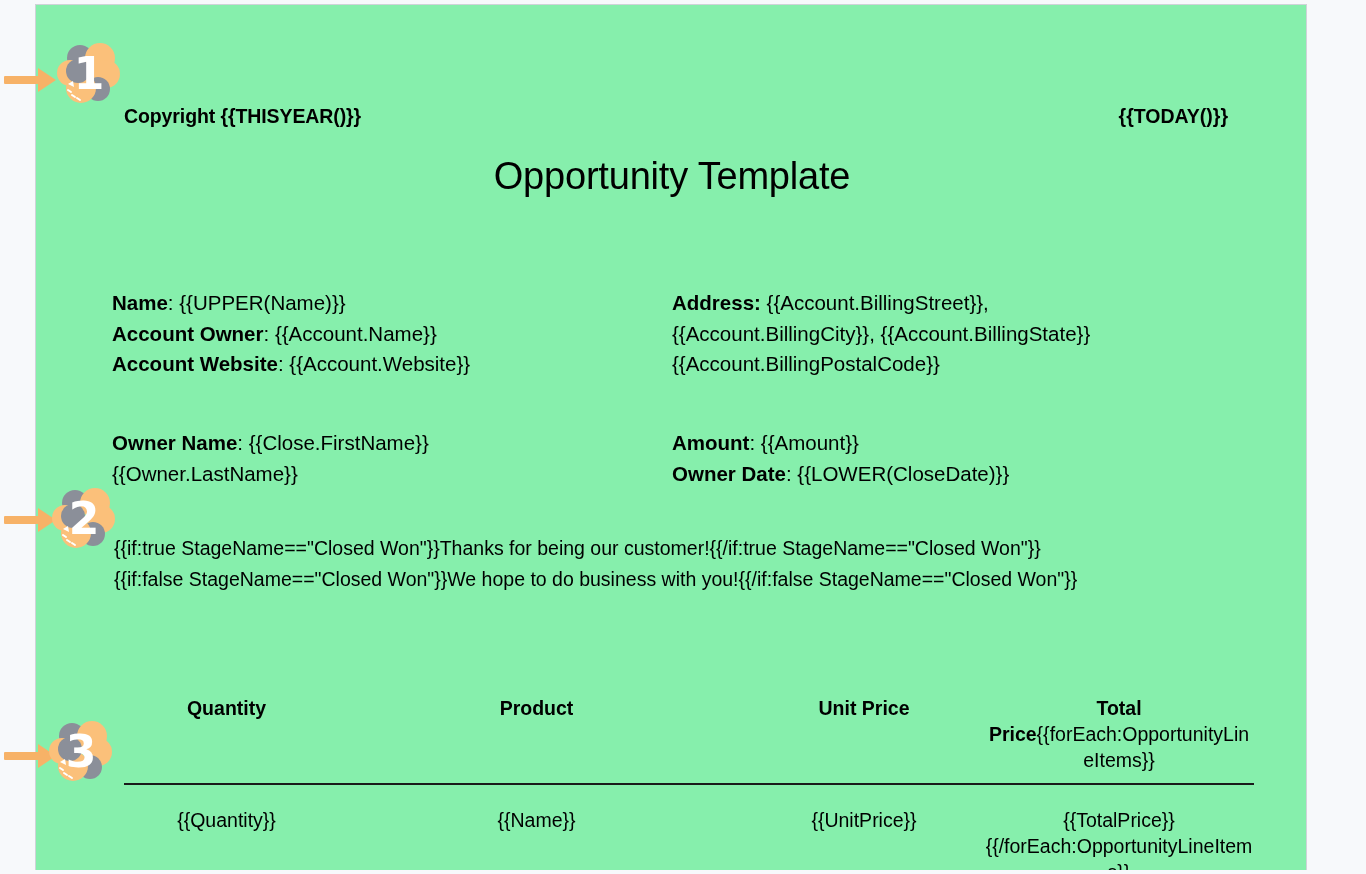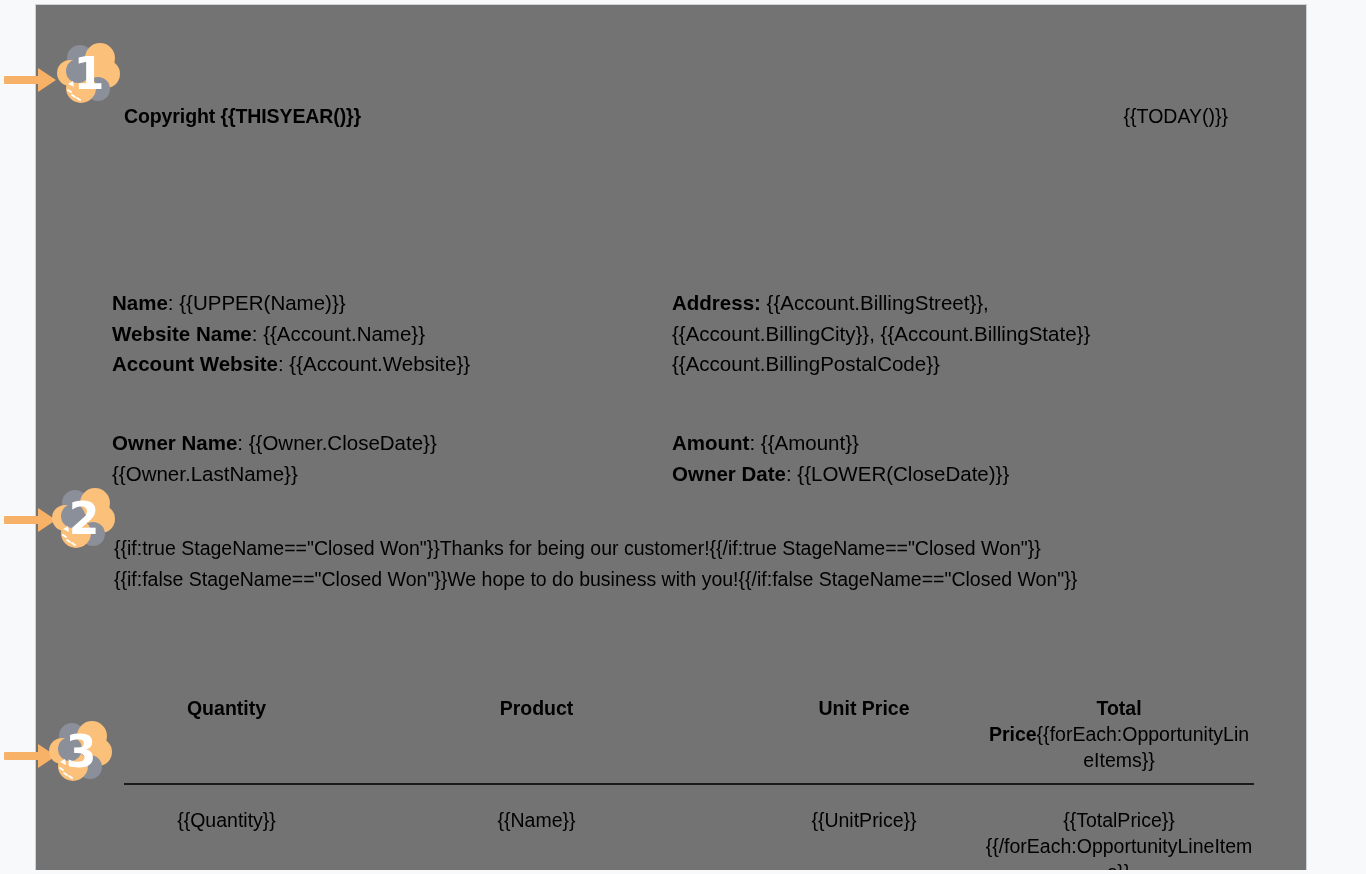--- a/index.html
+++ b/index.html
@@ -15,21 +15,21 @@
     position: relative;
   }
 
   
   #page-sheet {
     position: absolute;
     left: 35px;
     top: 4px;
     width: 1272px;
     height: 866px;
-    background: #737373;
+    background: #86efac;
     border: 1px solid #cfd3d8;
     border-bottom: none;
     box-sizing: border-box;
     overflow: hidden;
   }
 
   
   .anno-arrow {
     position: absolute;
     width: 56px;
@@ -98,21 +98,21 @@
     display: flex;
     justify-content: space-between;
     align-items: baseline;
     font-size: 19.5px;
   }
   .copyright-text {
     font-weight: bold;
     letter-spacing: -0.1px;
   }
   .today-text {
-    font-weight: normal;
+    font-weight: bold;
   }
 
   .doc-title {
     position: absolute;
     left: 0;
     top: 150px;
     width: 1272px;
     text-align: center;
     font-size: 38px;
     font-weight: normal;
@@ -192,28 +192,29 @@
 
 <div id="page-sheet">
 
   <div id="doc-body">
 
     <div class="doc-header-row">
       <span class="copyright-text">Copyright {{THISYEAR()}}</span>
       <span class="today-text">{{TODAY()}}</span>
     </div>
 
+    <div class="doc-title">Opportunity Template</div>
 
     <div class="field-grid">
       <div class="field-col-left">
         <div class="field-line">
           <b>Name</b><span>: </span><span>{{UPPER(Name)}}</span>
         </div>
         <div class="field-line">
-          <b>Website Name</b><span>: </span><span>{{Account.Name}}</span>
+          <b>Account Owner</b><span>: </span><span>{{Account.Name}}</span>
         </div>
         <div class="field-line">
           <b>Account Website</b><span>: </span><span>{{Account.Website}}</span>
         </div>
       </div>
       <div class="field-col-right">
         <div class="field-line">
           <b>Address:</b><span> </span><span>{{Account.BillingStreet}},</span>
         </div>
         <div class="field-line">
@@ -221,21 +222,21 @@
         </div>
         <div class="field-line">
           <span>{{Account.BillingPostalCode}}</span>
         </div>
       </div>
     </div>
 
     <div class="field-grid second">
       <div class="field-col-left">
         <div class="field-line">
-          <b>Owner Name</b><span>: </span><span>{{Owner.CloseDate}}</span>
+          <b>Owner Name</b><span>: </span><span>{{Close.FirstName}}</span>
         </div>
         <div class="field-line">
           <span>{{Owner.LastName}}</span>
         </div>
       </div>
       <div class="field-col-right">
         <div class="field-line">
           <b>Amount</b><span>: </span><span>{{Amount}}</span>
         </div>
         <div class="field-line">

